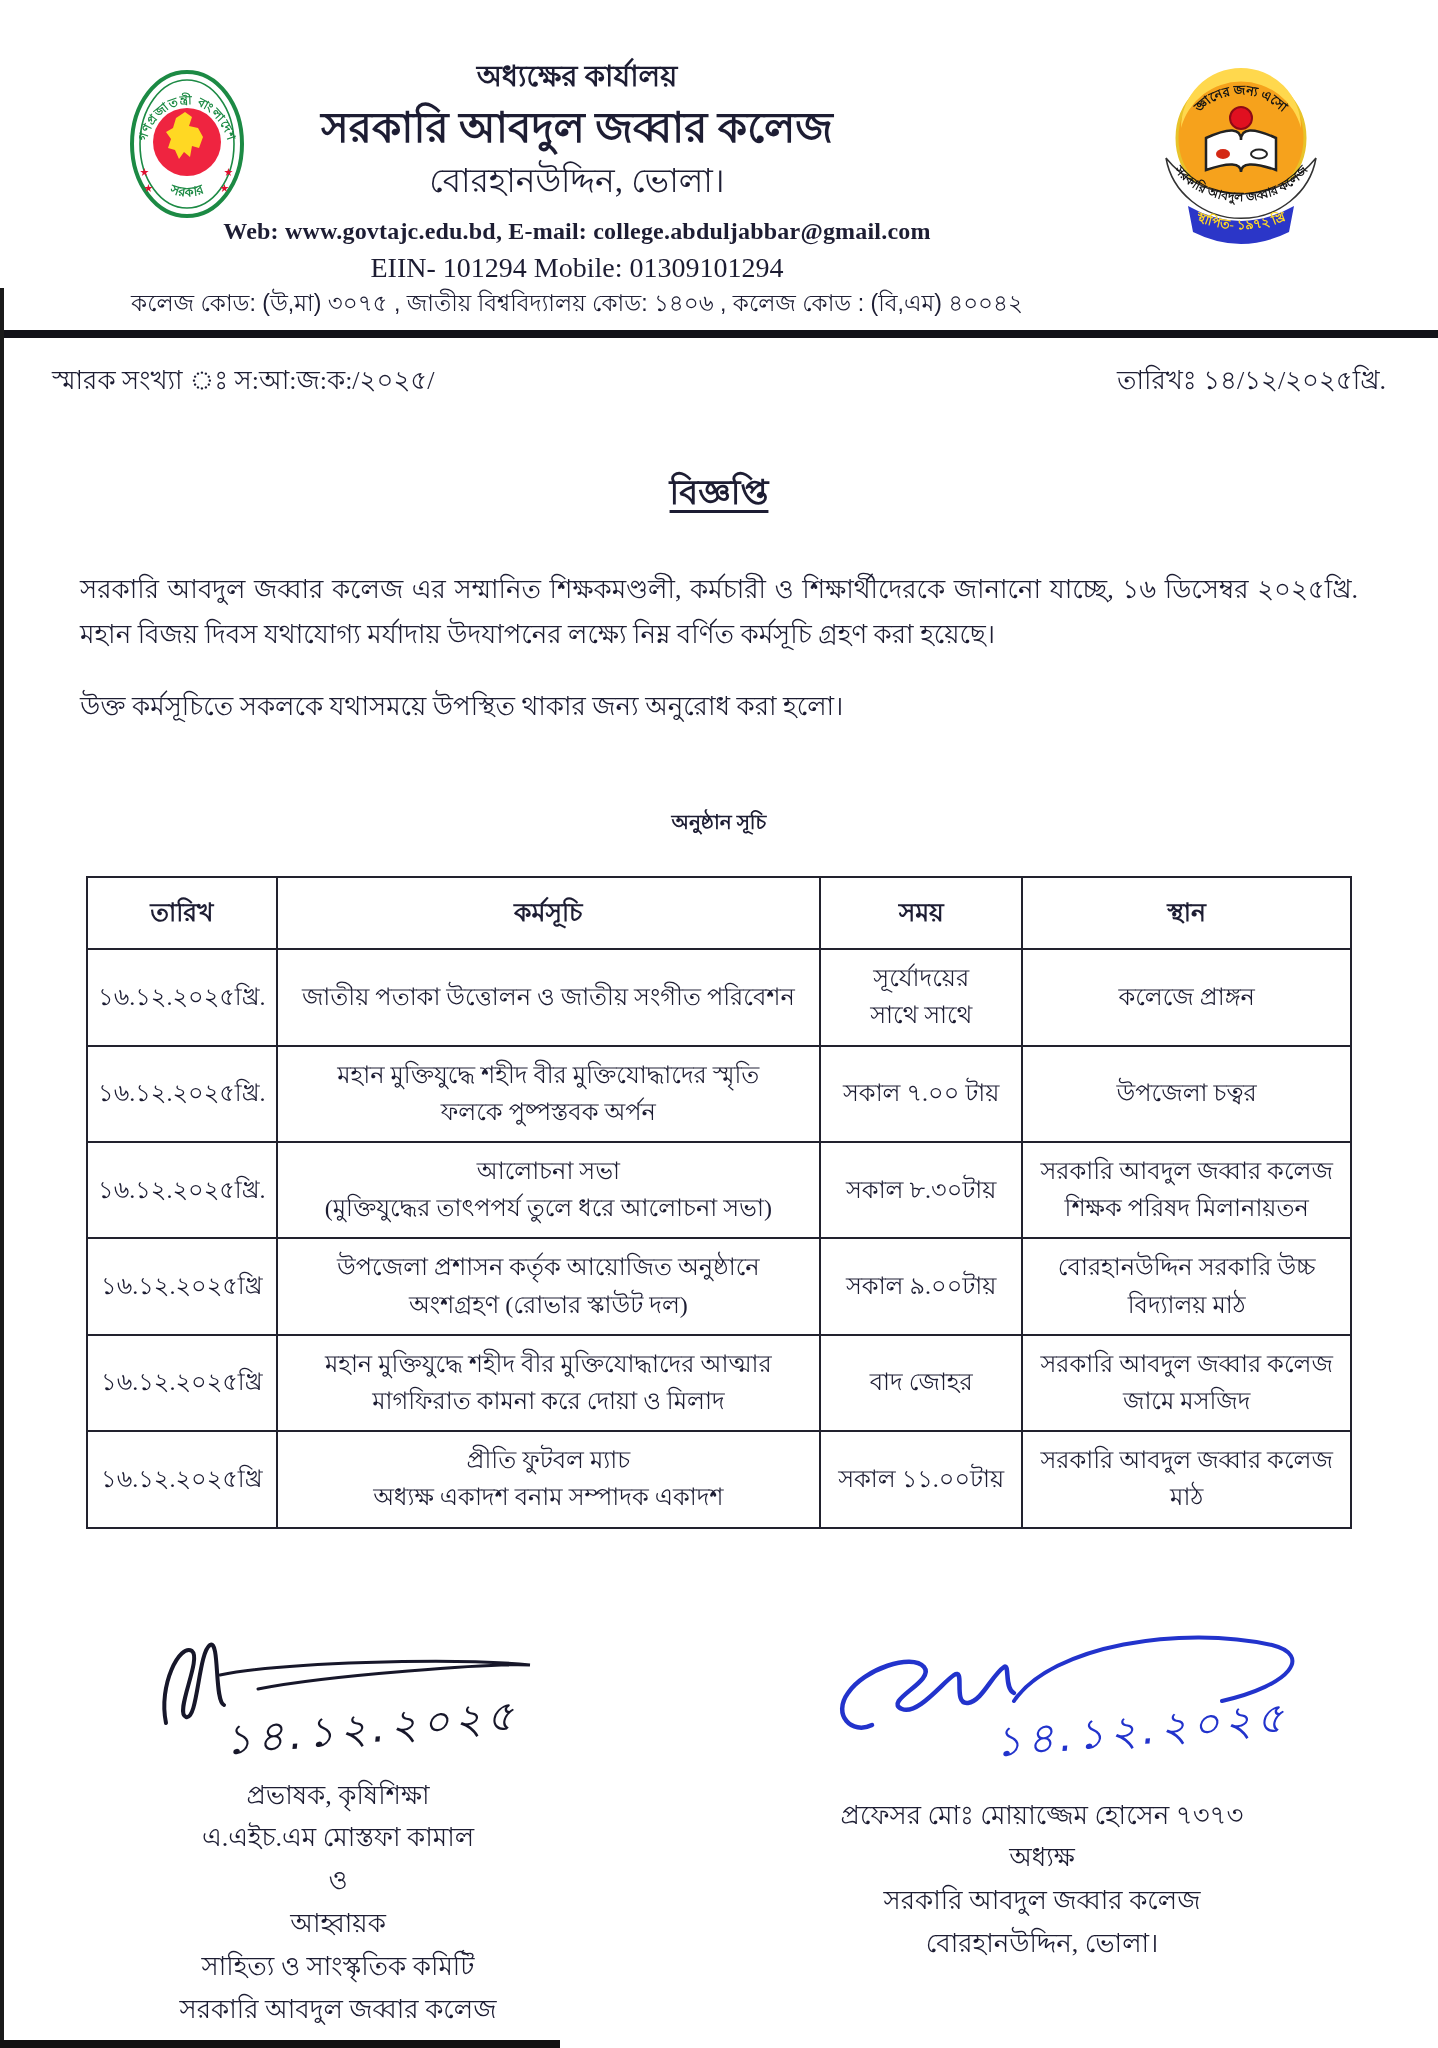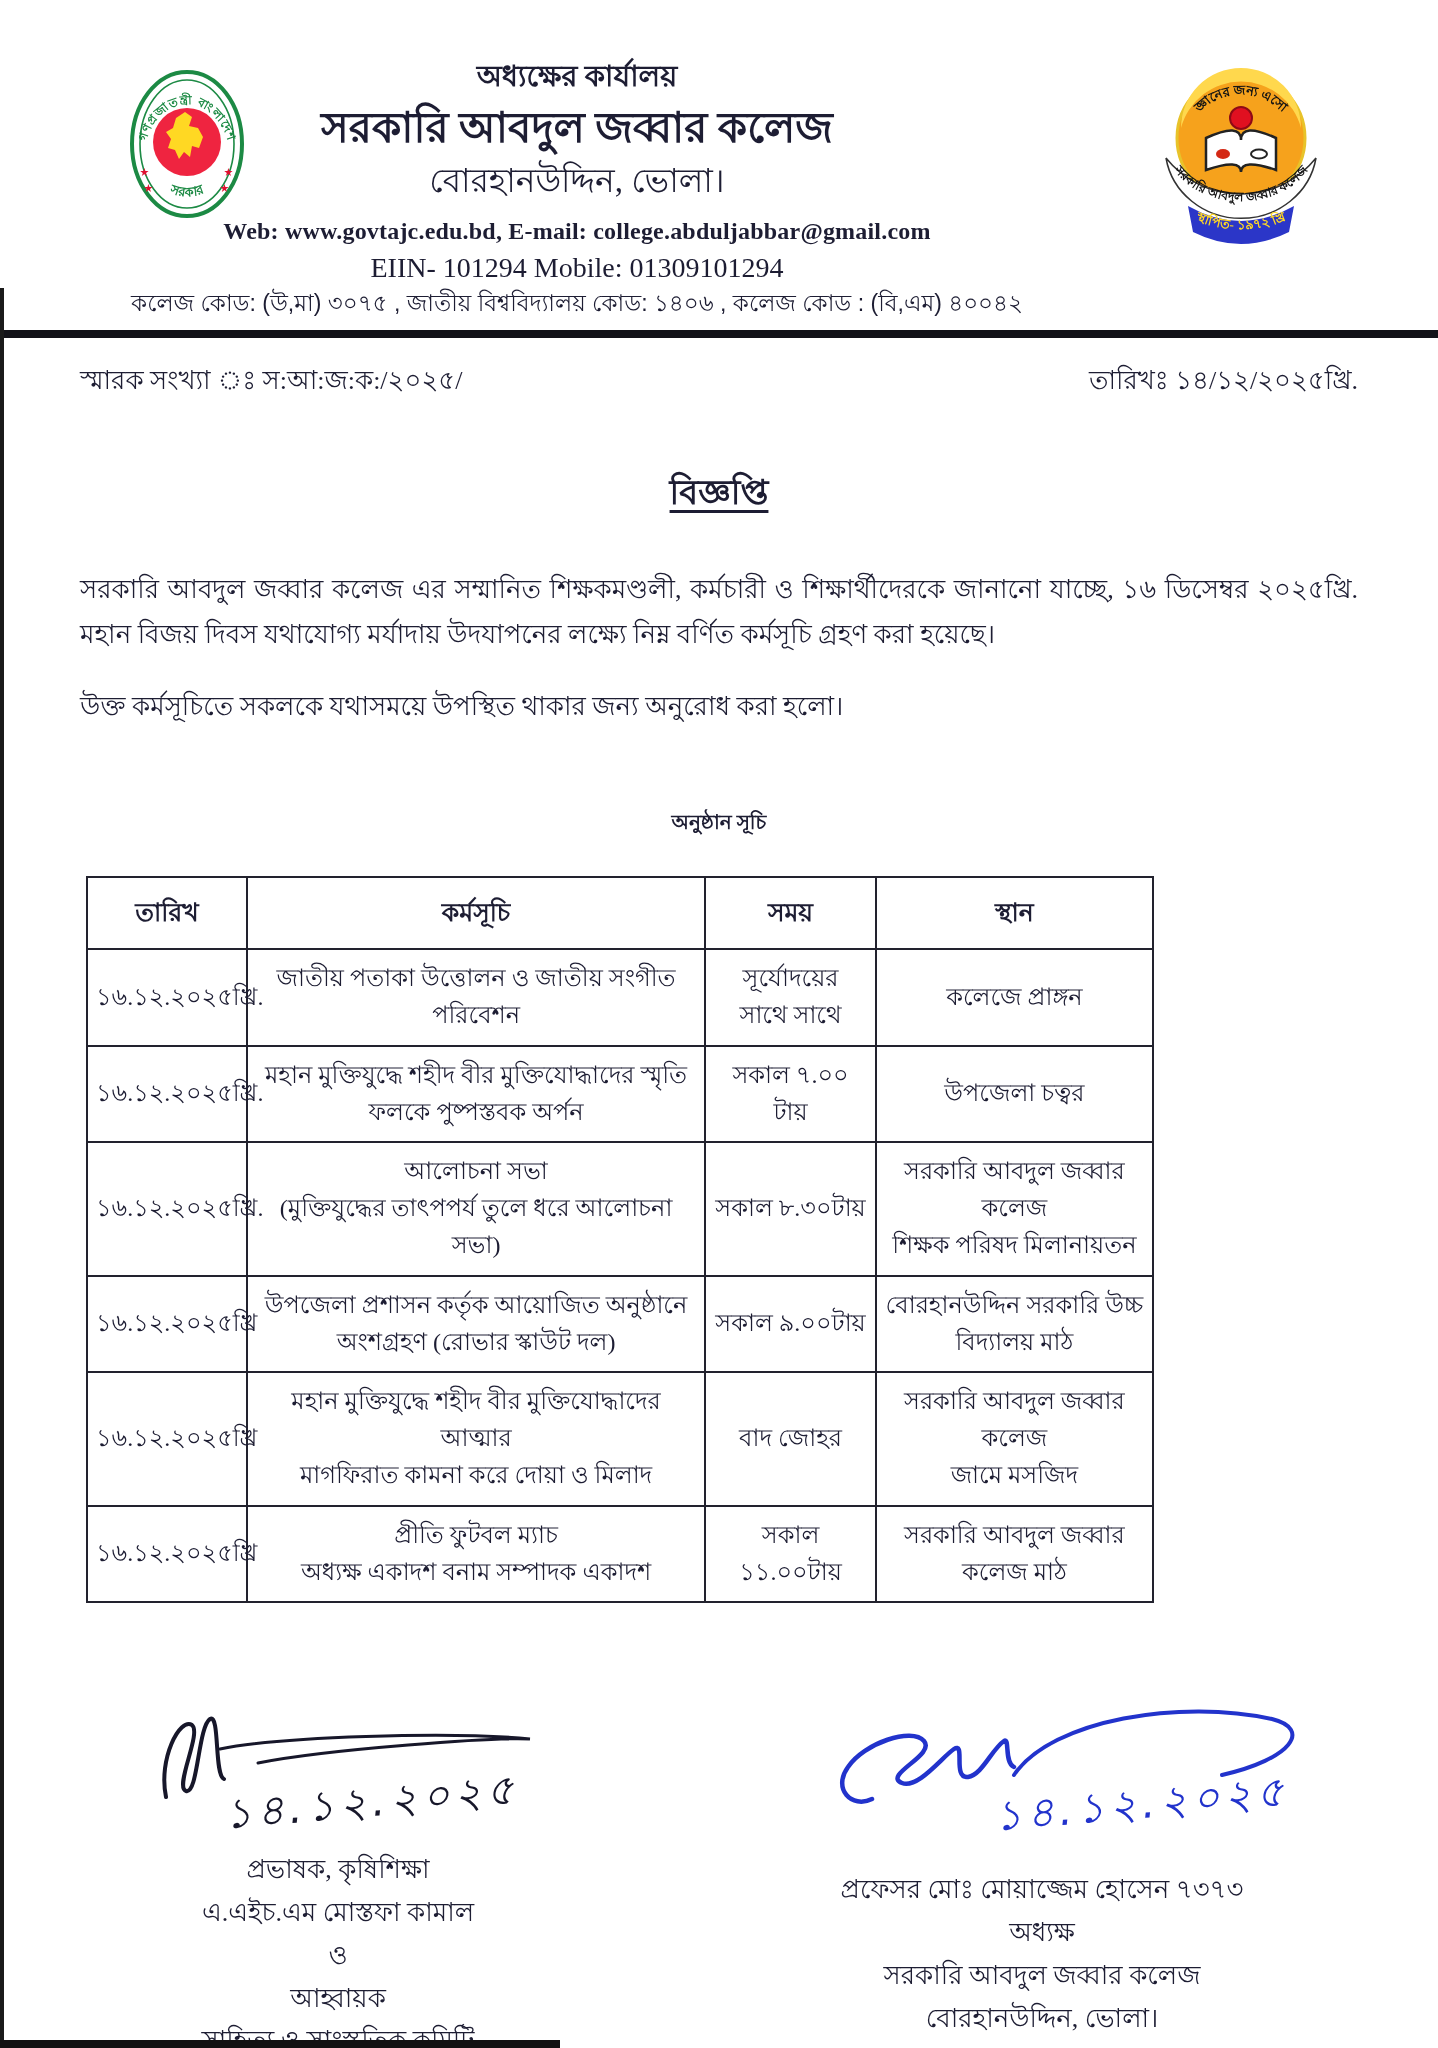--- a/index.html
+++ b/index.html
@@ -16,30 +16,30 @@
   .lh-office{font-size:29px;font-weight:bold;margin-top:6px;}
   .lh-college{font-size:42px;font-weight:bold;margin-top:8px;}
   .lh-addr{font-size:33px;margin-top:6px;}
   .lh-web{font-size:24px;font-weight:bold;margin-top:14px;letter-spacing:.2px;}
   .lh-eiin{font-size:28px;margin-top:4px;}
   .lh-codes{font-size:23px;margin-top:4px;font-family:"Liberation Sans","DejaVu Sans",sans-serif;}
   .logo-left{position:absolute;left:128px;top:66px;}
   .logo-right{position:absolute;left:1148px;top:54px;}
   
   .rule{height:8px;background:#121218;margin-top:12px;width:100%;}
-  .memo-row{display:flex;justify-content:space-between;padding:0 80px;margin-top:22px;font-size:26px;}
+  .memo-row{display:flex;justify-content:space-between;padding:0 52px;margin-top:22px;font-size:26px;}
   
   .notice-title{width:100%;text-align:center;font-size:34px;font-weight:bold;margin-top:62px;text-decoration:underline;text-underline-offset:6px;}
   .para{padding:0 80px;font-size:26px;line-height:1.75;text-align:justify;}
   .para1{margin-top:44px;}
   .para2{margin-top:26px;}
   .bold{font-weight:normal;}
   .schedule-title{width:100%;text-align:center;font-size:20px;font-weight:bold;margin-top:78px;}
   
-  table.schedule{border-collapse:collapse;margin:36px 50px 0 86px;width:1068px;table-layout:fixed;border-radius:24px;}
+  table.schedule{border-collapse:collapse;margin:36px 50px 0 86px;width:1266px;table-layout:fixed;border-radius:24px;}
   table.schedule th,table.schedule td{
     border:2.5px solid #22222e;text-align:center;vertical-align:middle;
     font-size:24px;padding:10px 8px;white-space:pre-line;line-height:1.55;
   }
   table.schedule th{font-weight:bold;height:50px;font-size:25px;}
   col.c-date{width:15%;} col.c-prog{width:43%;} col.c-time{width:16%;} col.c-venue{width:26%;}
   
   .sig-area{display:flex;justify-content:space-between;margin-top:46px;padding:0 60px;}
   .sig-block{text-align:center;font-size:26px;line-height:1.65;position:relative;}
   .sig-left{width:420px;margin-left:68px;padding-top:200px;}

